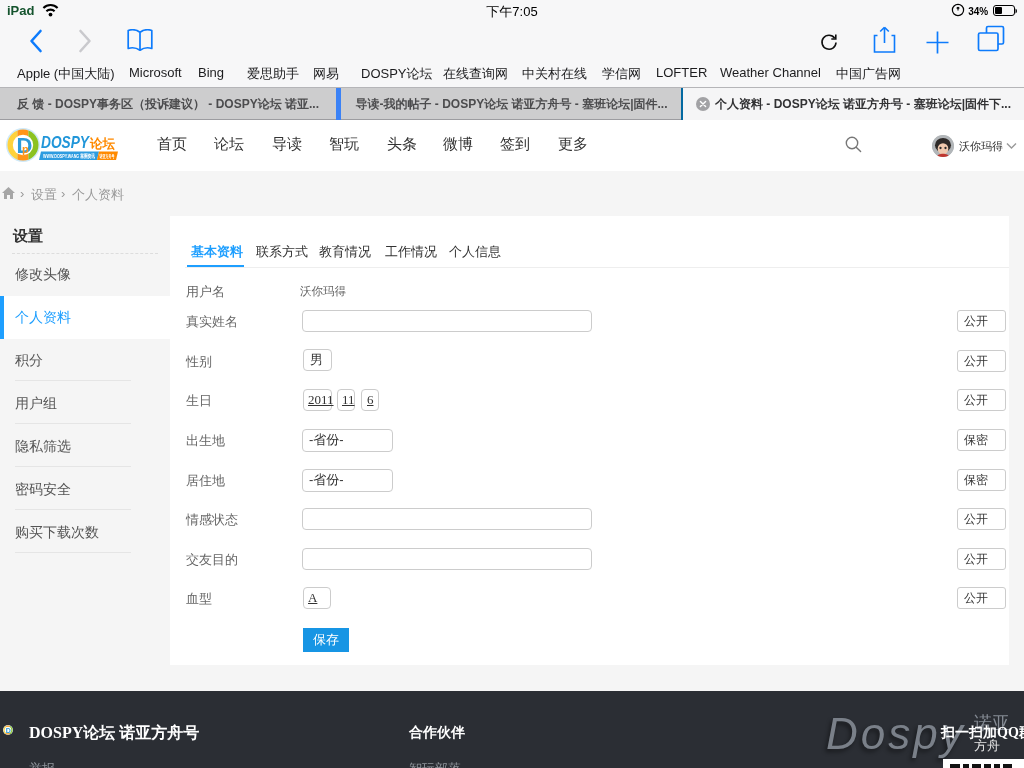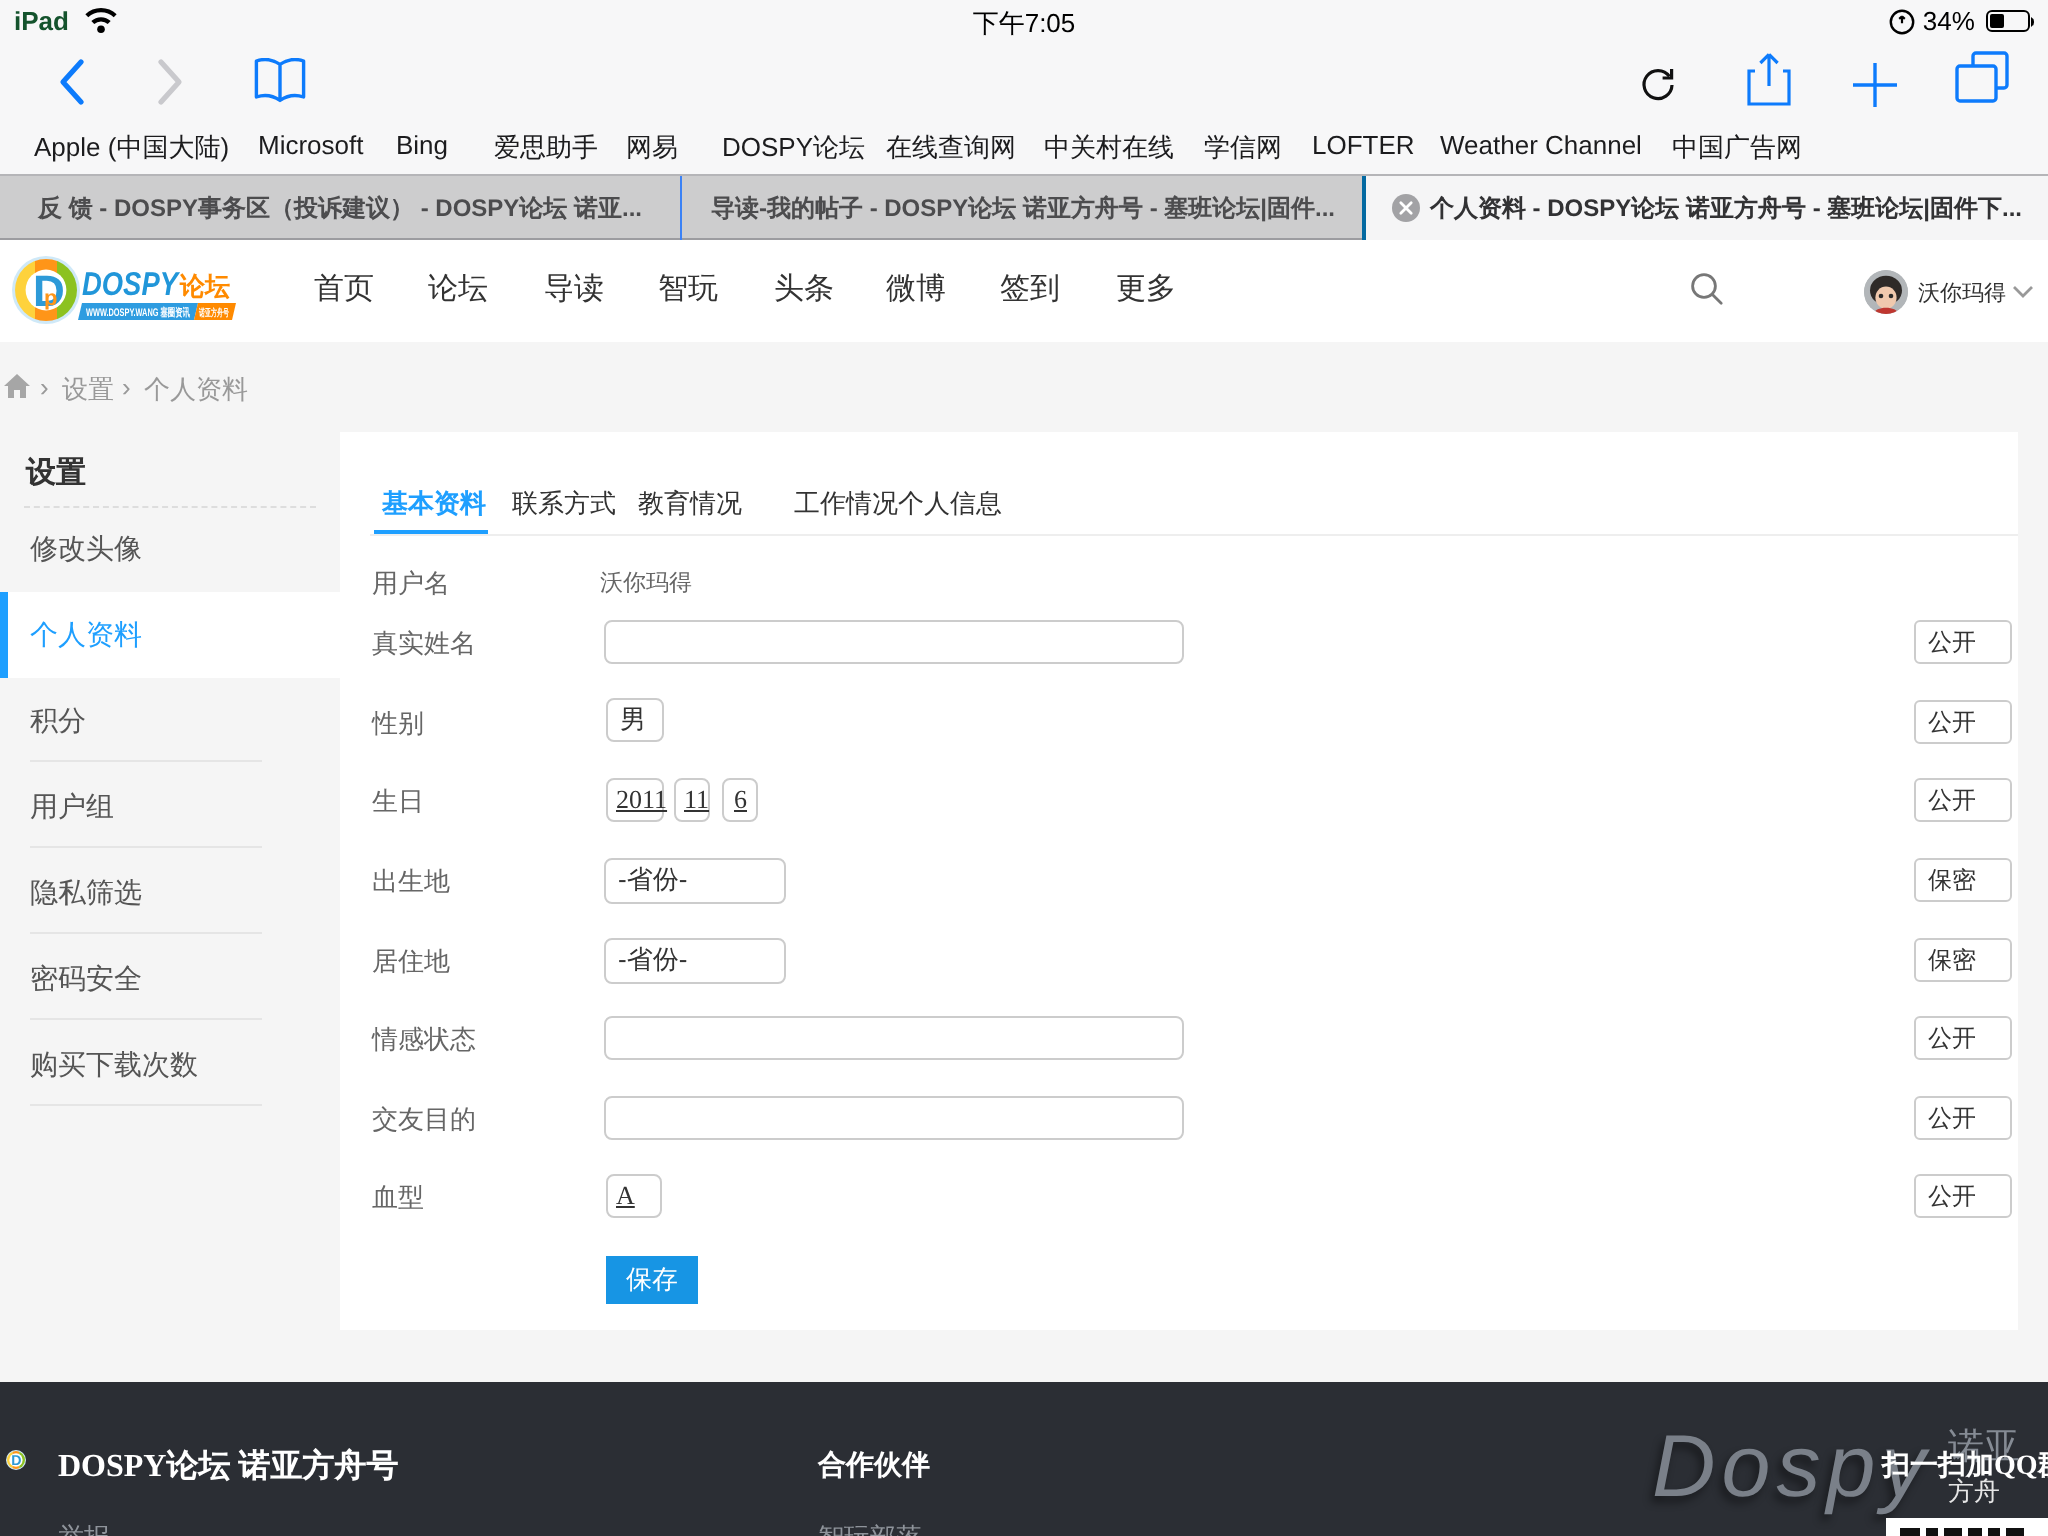--- a/index.html
+++ b/index.html
@@ -3,31 +3,31 @@
 <meta charset="utf-8">
 <style>
 * { margin:0; padding:0; box-sizing:border-box; }
 html,body { width:1024px; height:768px; overflow:hidden; }
 body { font-family:"Liberation Sans", sans-serif; position:relative; background:#fff; }
 
 #chrome { position:absolute; top:0; left:0; width:1024px; height:87px; background:#f7f7f8; }
 #statusbar { position:absolute; top:0; left:0; width:1024px; height:22px; }
 .sb-left { position:absolute; left:7px; top:3px; font-size:13px; font-weight:bold; color:#14532d; }
 .sb-center { position:absolute; left:0; top:3px; width:1024px; text-align:center; font-size:13px; font-weight:normal; color:#000; }
-.sb-right { position:absolute; right:6px; top:3px; font-size:13px; font-weight:normal; color:#000; }
+.sb-right { position:absolute; right:6px; top:3px; font-size:10px; font-weight:bold; color:#000; }
 
 #urlbar { position:absolute; left:181px; top:33px; width:662px; height:19px; background:#e3e3e8; border-radius:9px; text-align:center; font-size:14.5px; color:#111; line-height:19px; }
 .ticon { position:absolute; top:28px; z-index:3; }
 
 #favbar { position:absolute; top:62px; left:0; width:1024px; height:25px; font-size:13px; color:#1c1c1e; }
 .fav { position:absolute; top:3px; white-space:nowrap; }
 
 #tabbar { position:absolute; top:87px; left:0; width:1024px; height:33px; background:#cdcdce; border-top:1px solid #b5b5b8; border-bottom:1px solid #9c9ca0; }
 .tab { position:absolute; top:0; height:32px; line-height:32px; text-align:center; font-size:12px; font-weight:600; color:#4c4c4e; white-space:nowrap; overflow:hidden; }
-#tab1 { left:0; width:341px; border-right:1px solid #3b82f6; }
+#tab1 { left:0; width:341px; border-right:5px solid #3b82f6; }
 #tab2 { left:342px; width:341px; border-right:2px solid #0369a1; }
 #tab3 { left:683px; width:341px; background:#f5f5f6; color:#323234; }
 
 #navbar { position:absolute; top:120px; left:0; width:1024px; height:51px; background:#fff; }
 .nav-item { position:absolute; top:15px; font-size:15px; color:#333; }
 #breadbar { position:absolute; top:171px; left:0; width:1024px; height:45px; background:#f5f5f5; font-size:13px; color:#999; }
 #mainbg { position:absolute; top:216px; left:0; width:1024px; height:475px; background:#f5f5f5; }
 #card { position:absolute; top:0px; left:170px; width:839px; height:449px; background:#fff; }
 
 .side-item { position:absolute; left:15px; font-size:14px; color:#555; }
@@ -180,21 +180,21 @@
   <span class="side-item" style="top:222px">隐私筛选</span>
   <div class="side-line" style="top:250px"></div>
   <span class="side-item" style="top:265px">密码安全</span>
   <div class="side-line" style="top:293px"></div>
   <span class="side-item" style="top:308px">购买下载次数</span>
   <div class="side-line" style="top:336px"></div>
   <div id="card">
     <span class="ctab" style="left:21px;color:#1e9fff;font-weight:bold">基本资料</span>
     <span class="ctab" style="left:86px">联系方式</span>
     <span class="ctab" style="left:149px">教育情况</span>
-    <span class="ctab" style="left:227px">工作情况</span>
+    <span class="ctab" style="left:215px">工作情况</span>
     <span class="ctab" style="left:279px">个人信息</span>
     <div style="position:absolute;left:17px;top:49px;width:57px;border-top:3px solid #1e9fff"></div>
     <div style="position:absolute;left:15px;top:51px;width:824px;border-top:1px solid #eee"></div>
     <span class="flabel" style="top:67px">用户名</span>
     <span style="position:absolute;left:130px;top:68px;font-size:11.5px;color:#666">沃你玛得</span>
     <span class="flabel" style="top:97px">真实姓名</span>
     <div class="finput" style="left:132px;top:94px;width:290px;height:22px"></div>
     <div class="fright" style="top:94px">公开</div>
     <span class="flabel" style="top:137px">性别</span>
     <div class="finput" style="left:133px;top:133px;width:29px;height:22px">男</div>

